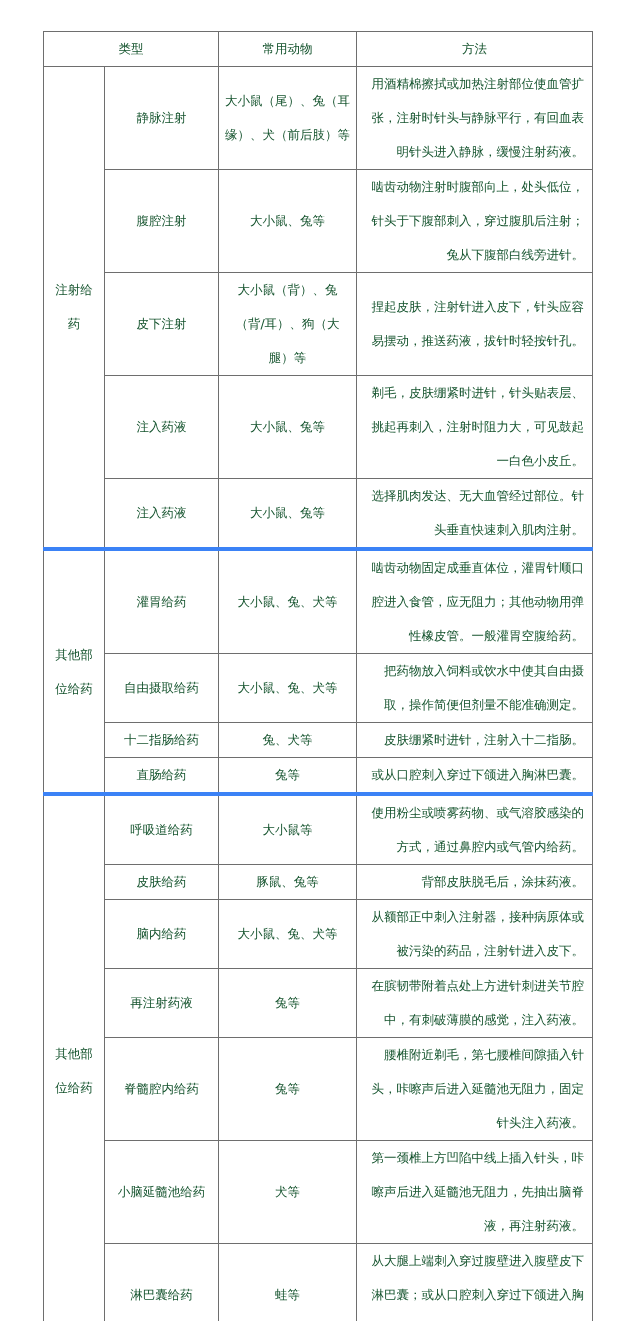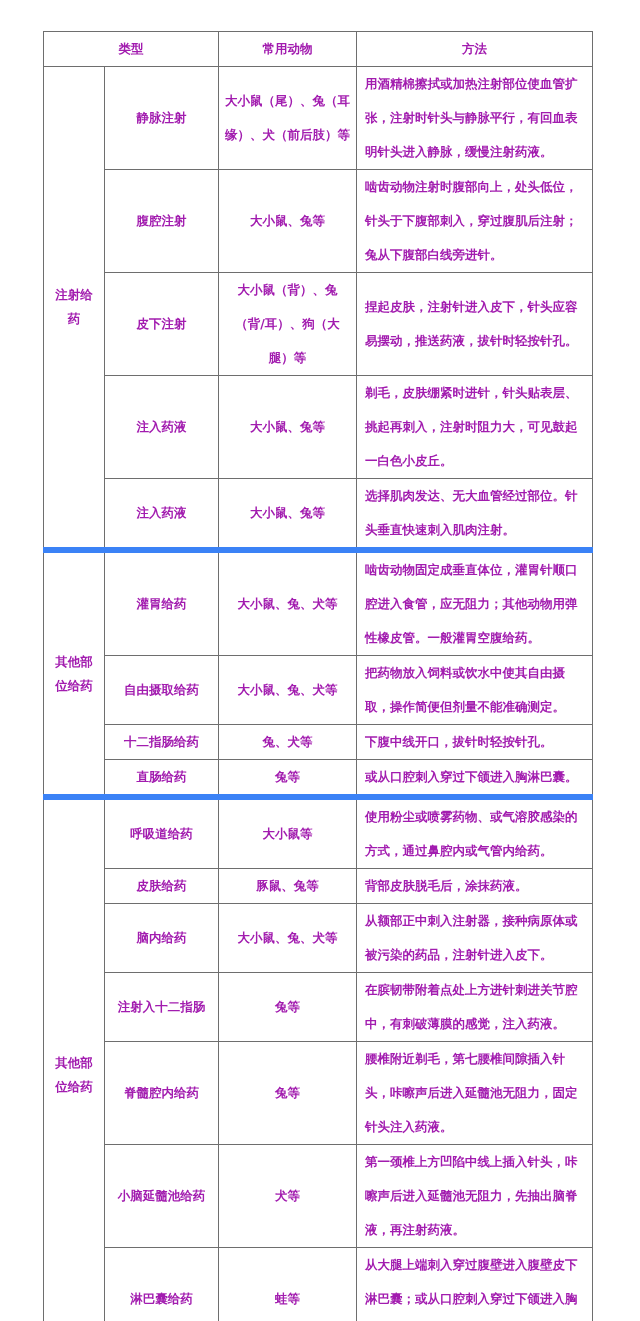--- a/index.html
+++ b/index.html
@@ -1,24 +1,24 @@
 <!DOCTYPE html>
 <html><head>
 <meta charset="utf-8">
 <style>
   html, body { margin: 0; padding: 0; background: #ffffff; }
   body { width: 640px; height: 1321px; position: relative; overflow: hidden;
          font-family: "DejaVu Sans", "Liberation Sans", sans-serif; color: #2b2b2b; }
   .tbl { position: absolute; left: 43px; top: 31px; border-collapse: collapse; table-layout: fixed; }
   .tbl td, .tbl th { border: 1px solid #6e6e6e; text-align: center; vertical-align: middle;
-         font-size: 12.5px; font-weight: bold; padding: 0 6px; line-height: 34px; color: #a21caf; }
+         font-size: 12.5px; font-weight: normal; padding: 0 6px; line-height: 34px; color: #14532d; }
   .tbl th { height: 33px; }
-  .tbl td.method { text-align: left; padding: 0 8px; line-height: 34px; }
-  .tbl td.cat { line-height: 24px; padding: 0 8px; }
-  .tbl tr.group-start td { border-top: 6px solid #3b82f6; }
+  .tbl td.method { text-align: right; padding: 0 8px; line-height: 34px; }
+  .tbl td.cat { line-height: 34px; padding: 0 8px; }
+  .tbl tr.group-start td { border-top: 4px solid #3b82f6; }
   .c1 { width: 61px; } .c2 { width: 114px; } .c3 { width: 138px; } .c4 { width: 236px; }
 </style>
 </head>
 <body>
 
 <table class="tbl">
   <colgroup>
       <col class="c1">
       <col class="c2">
       <col class="c3">
@@ -65,21 +65,21 @@
         <td class="method">啮齿动物固定成垂直体位，灌胃针顺口腔进入食管，应无阻力；其他动物用弹性橡皮管。一般灌胃空腹给药。</td>
       </tr>
       <tr style="height: 68px;">
         <td>自由摄取给药</td>
         <td>大小鼠、兔、犬等</td>
         <td class="method">把药物放入饲料或饮水中使其自由摄取，操作简便但剂量不能准确测定。</td>
       </tr>
       <tr style="height: 34px;">
         <td>十二指肠给药</td>
         <td>兔、犬等</td>
-        <td class="method">下腹中线开口，拔针时轻按针孔。</td>
+        <td class="method">皮肤绷紧时进针，注射入十二指肠。</td>
       </tr>
       <tr style="height: 34px;">
         <td>直肠给药</td>
         <td>兔等</td>
         <td class="method">或从口腔刺入穿过下颌进入胸淋巴囊。</td>
       </tr>
       <tr class="group-start" style="height: 69px;">
         <td rowspan="7" class="cat">其他部位给药</td>
         <td>呼吸道给药</td>
         <td>大小鼠等</td>
@@ -89,21 +89,21 @@
         <td>皮肤给药</td>
         <td>豚鼠、兔等</td>
         <td class="method">背部皮肤脱毛后，涂抹药液。</td>
       </tr>
       <tr style="height: 67px;">
         <td>脑内给药</td>
         <td>大小鼠、兔、犬等</td>
         <td class="method">从额部正中刺入注射器，接种病原体或被污染的药品，注射针进入皮下。</td>
       </tr>
       <tr style="height: 68px;">
-        <td>注射入十二指肠</td>
+        <td>再注射药液</td>
         <td>兔等</td>
         <td class="method">在膑韧带附着点处上方进针刺进关节腔中，有刺破薄膜的感觉，注入药液。</td>
       </tr>
       <tr style="height: 101px;">
         <td>脊髓腔内给药</td>
         <td>兔等</td>
         <td class="method">腰椎附近剃毛，第七腰椎间隙插入针头，咔嚓声后进入延髓池无阻力，固定针头注入药液。</td>
       </tr>
       <tr style="height: 102px;">
         <td>小脑延髓池给药</td>

